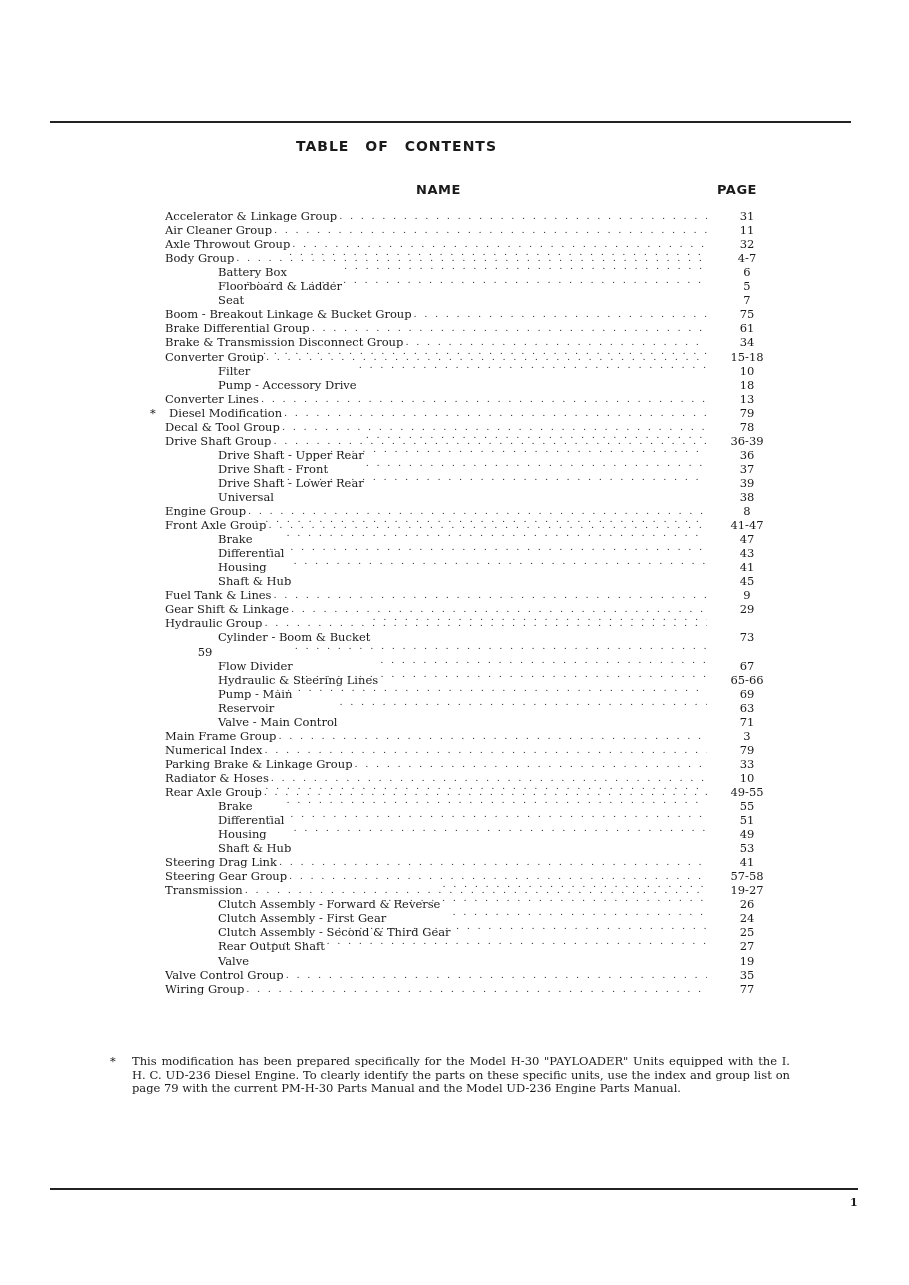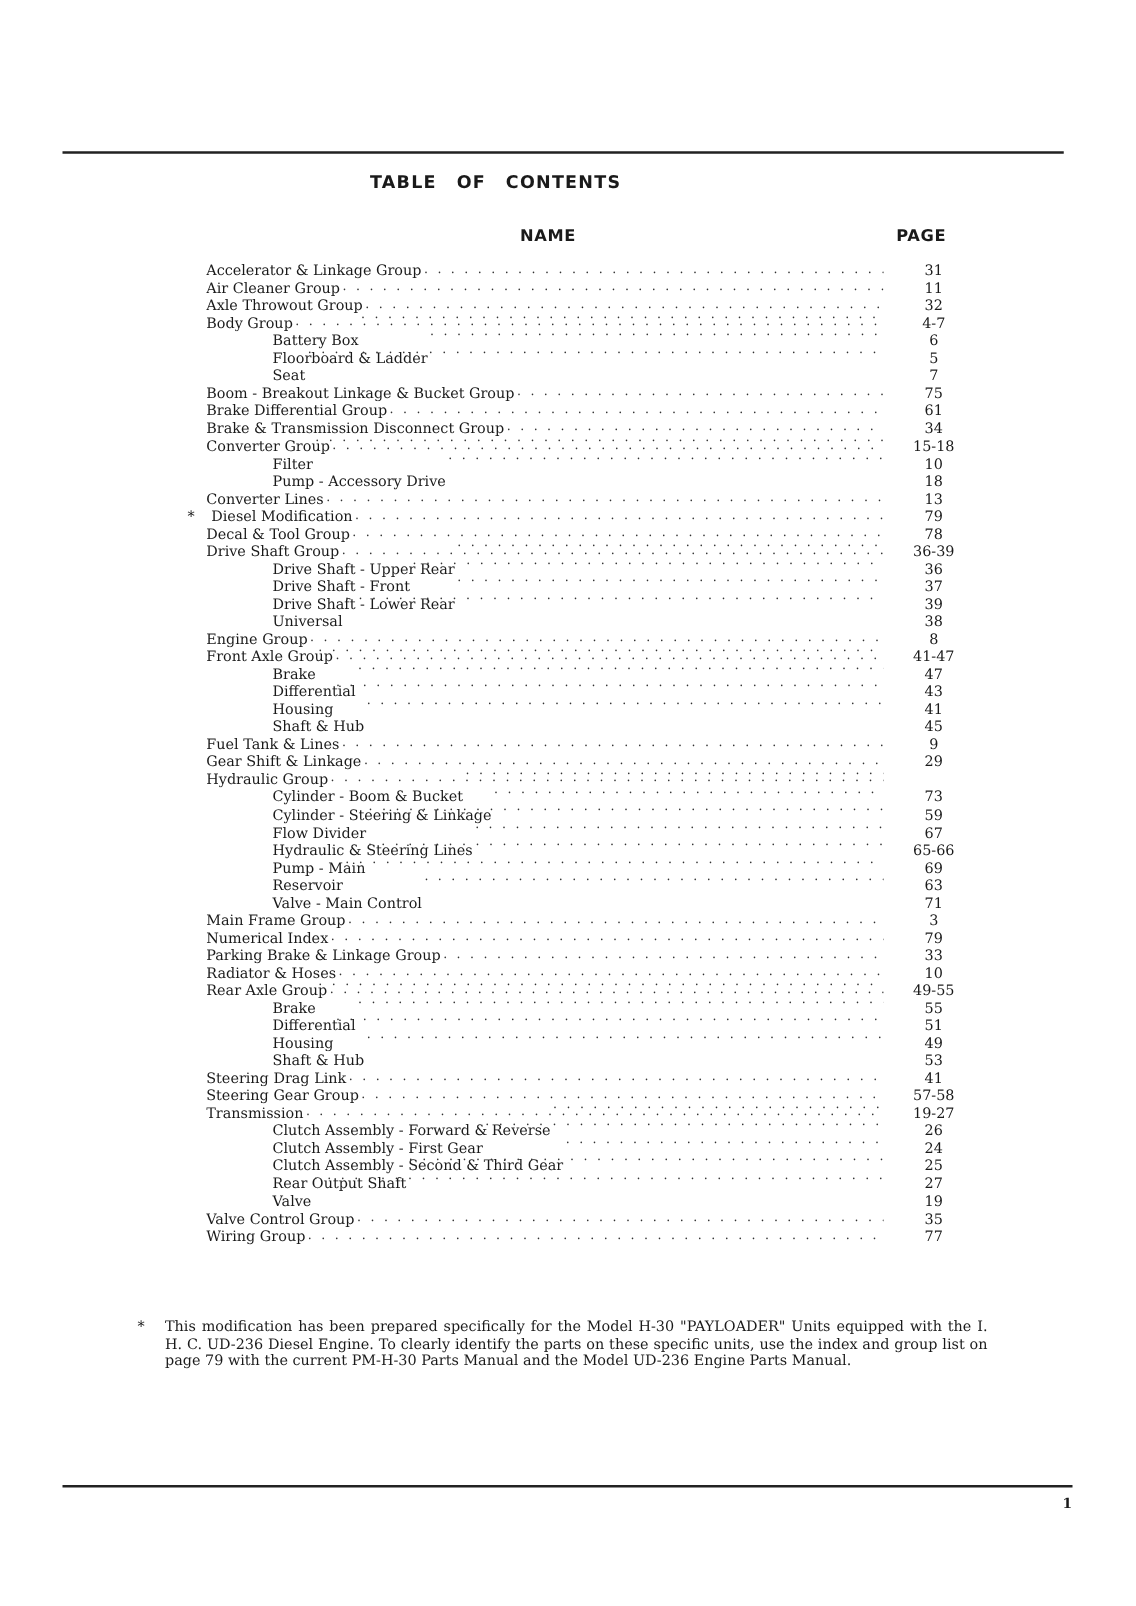--- a/index.html
+++ b/index.html
@@ -253,24 +253,20 @@
       <span class="page"></span>
     </div>
     <div class="row sub">
       <div class="leader-wrap">
         <span class="name">Cylinder - Boom &amp; Bucket</span>
         <span class="leader"></span>
       </div>
       <span class="page">73</span>
     </div>
     <div class="row sub">
-      <div class="leader-wrap">
-        <span class="name">Cylinder - Steering &amp; Linkage</span>
-        <span class="leader"></span>
-      </div>
       <span class="page">59</span>
     </div>
     <div class="row sub">
       <div class="leader-wrap">
         <span class="name">Flow Divider</span>
         <span class="leader"></span>
       </div>
       <span class="page">67</span>
     </div>
     <div class="row sub">

